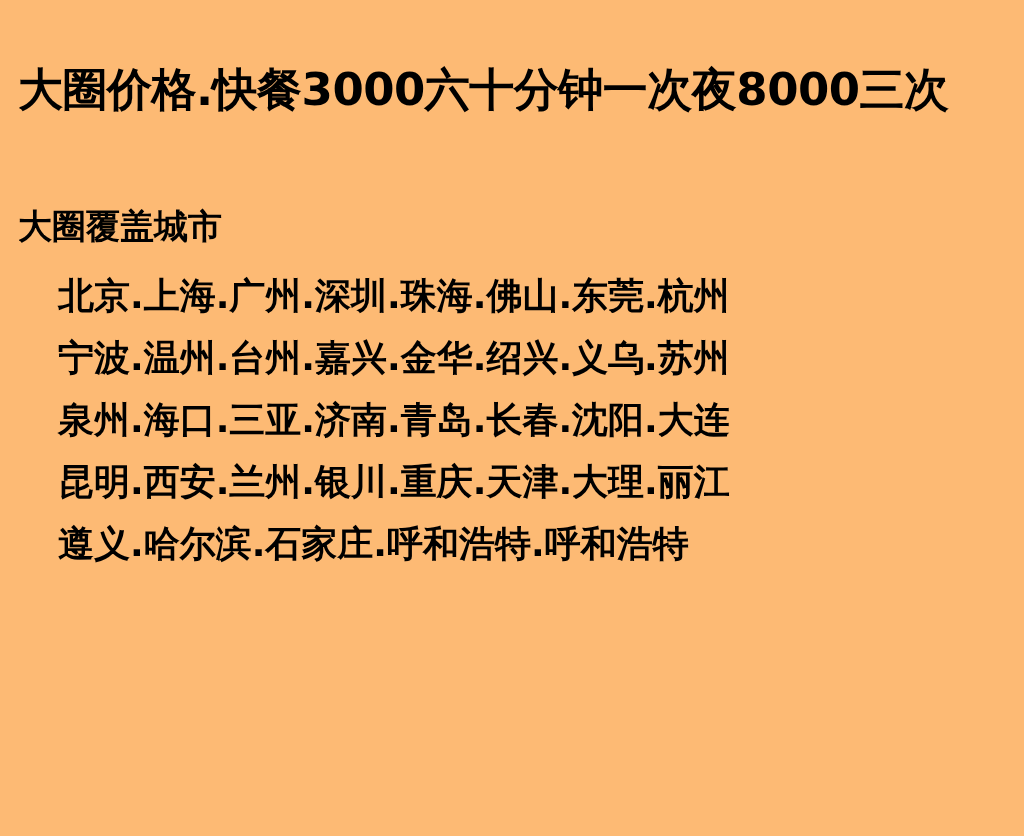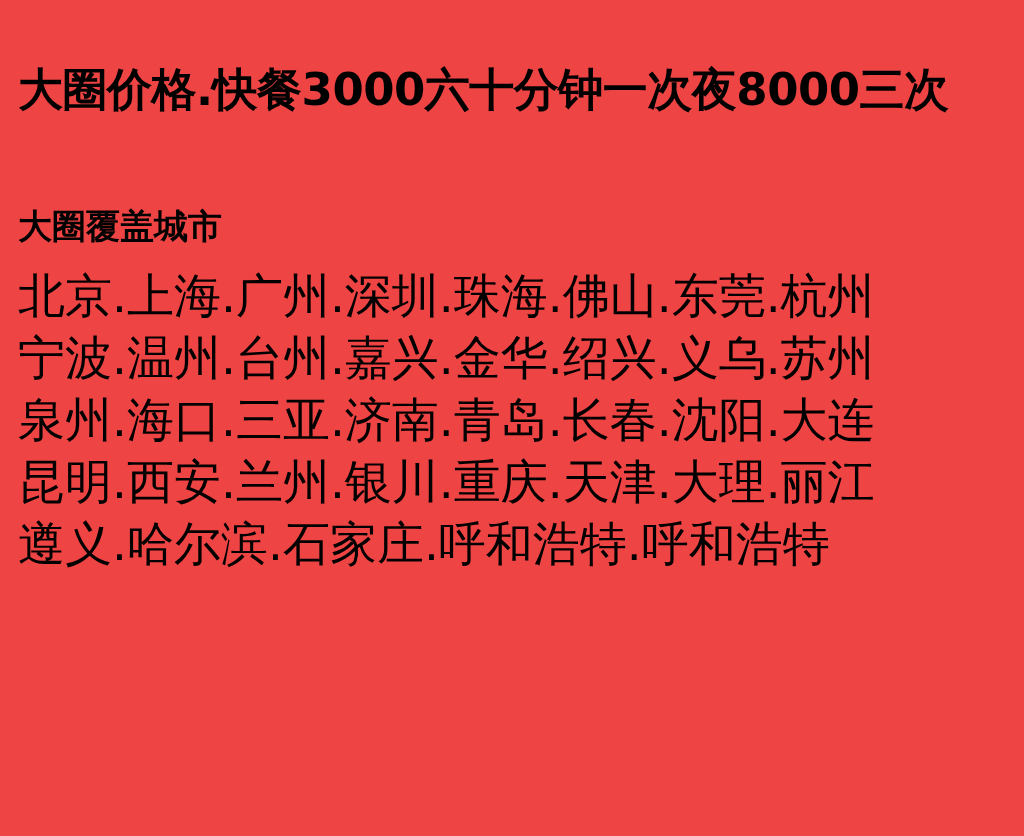--- a/index.html
+++ b/index.html
@@ -11,21 +11,21 @@
     width: 1024px;
     height: 836px;
     font-family: "DejaVu Sans", "Liberation Sans", sans-serif;
     color: #000000;
     overflow: hidden;
   }
   .page {
     position: relative;
     width: 1024px;
     height: 836px;
-    background: #ef4444;
+    background: #fdba74;
     box-sizing: border-box;
   }
   .headline {
     position: absolute;
     left: 18px;
     top: 62px;
     width: 1010px;
     font-size: 45px;
     line-height: 56px;
     font-weight: 700;
@@ -42,25 +42,26 @@
     font-weight: 700;
     letter-spacing: 0px;
   }
   .city-block {
     position: absolute;
     left: 18px;
     top: 265px;
     width: 990px;
   }
   .city-line {
-    font-size: 47px;
+    font-size: 36px;
     line-height: 62px;
-    font-weight: 400;
+    font-weight: 700;
     letter-spacing: 0px;
     white-space: nowrap;
+    margin-left: 40px;
   }
 </style>
 </head>
 <body>
 
 <div class="page">
 
   <div class="headline">大圈价格.快餐3000六十分钟一次夜8000三次</div>
 
   <div class="section-title">大圈覆盖城市</div>

